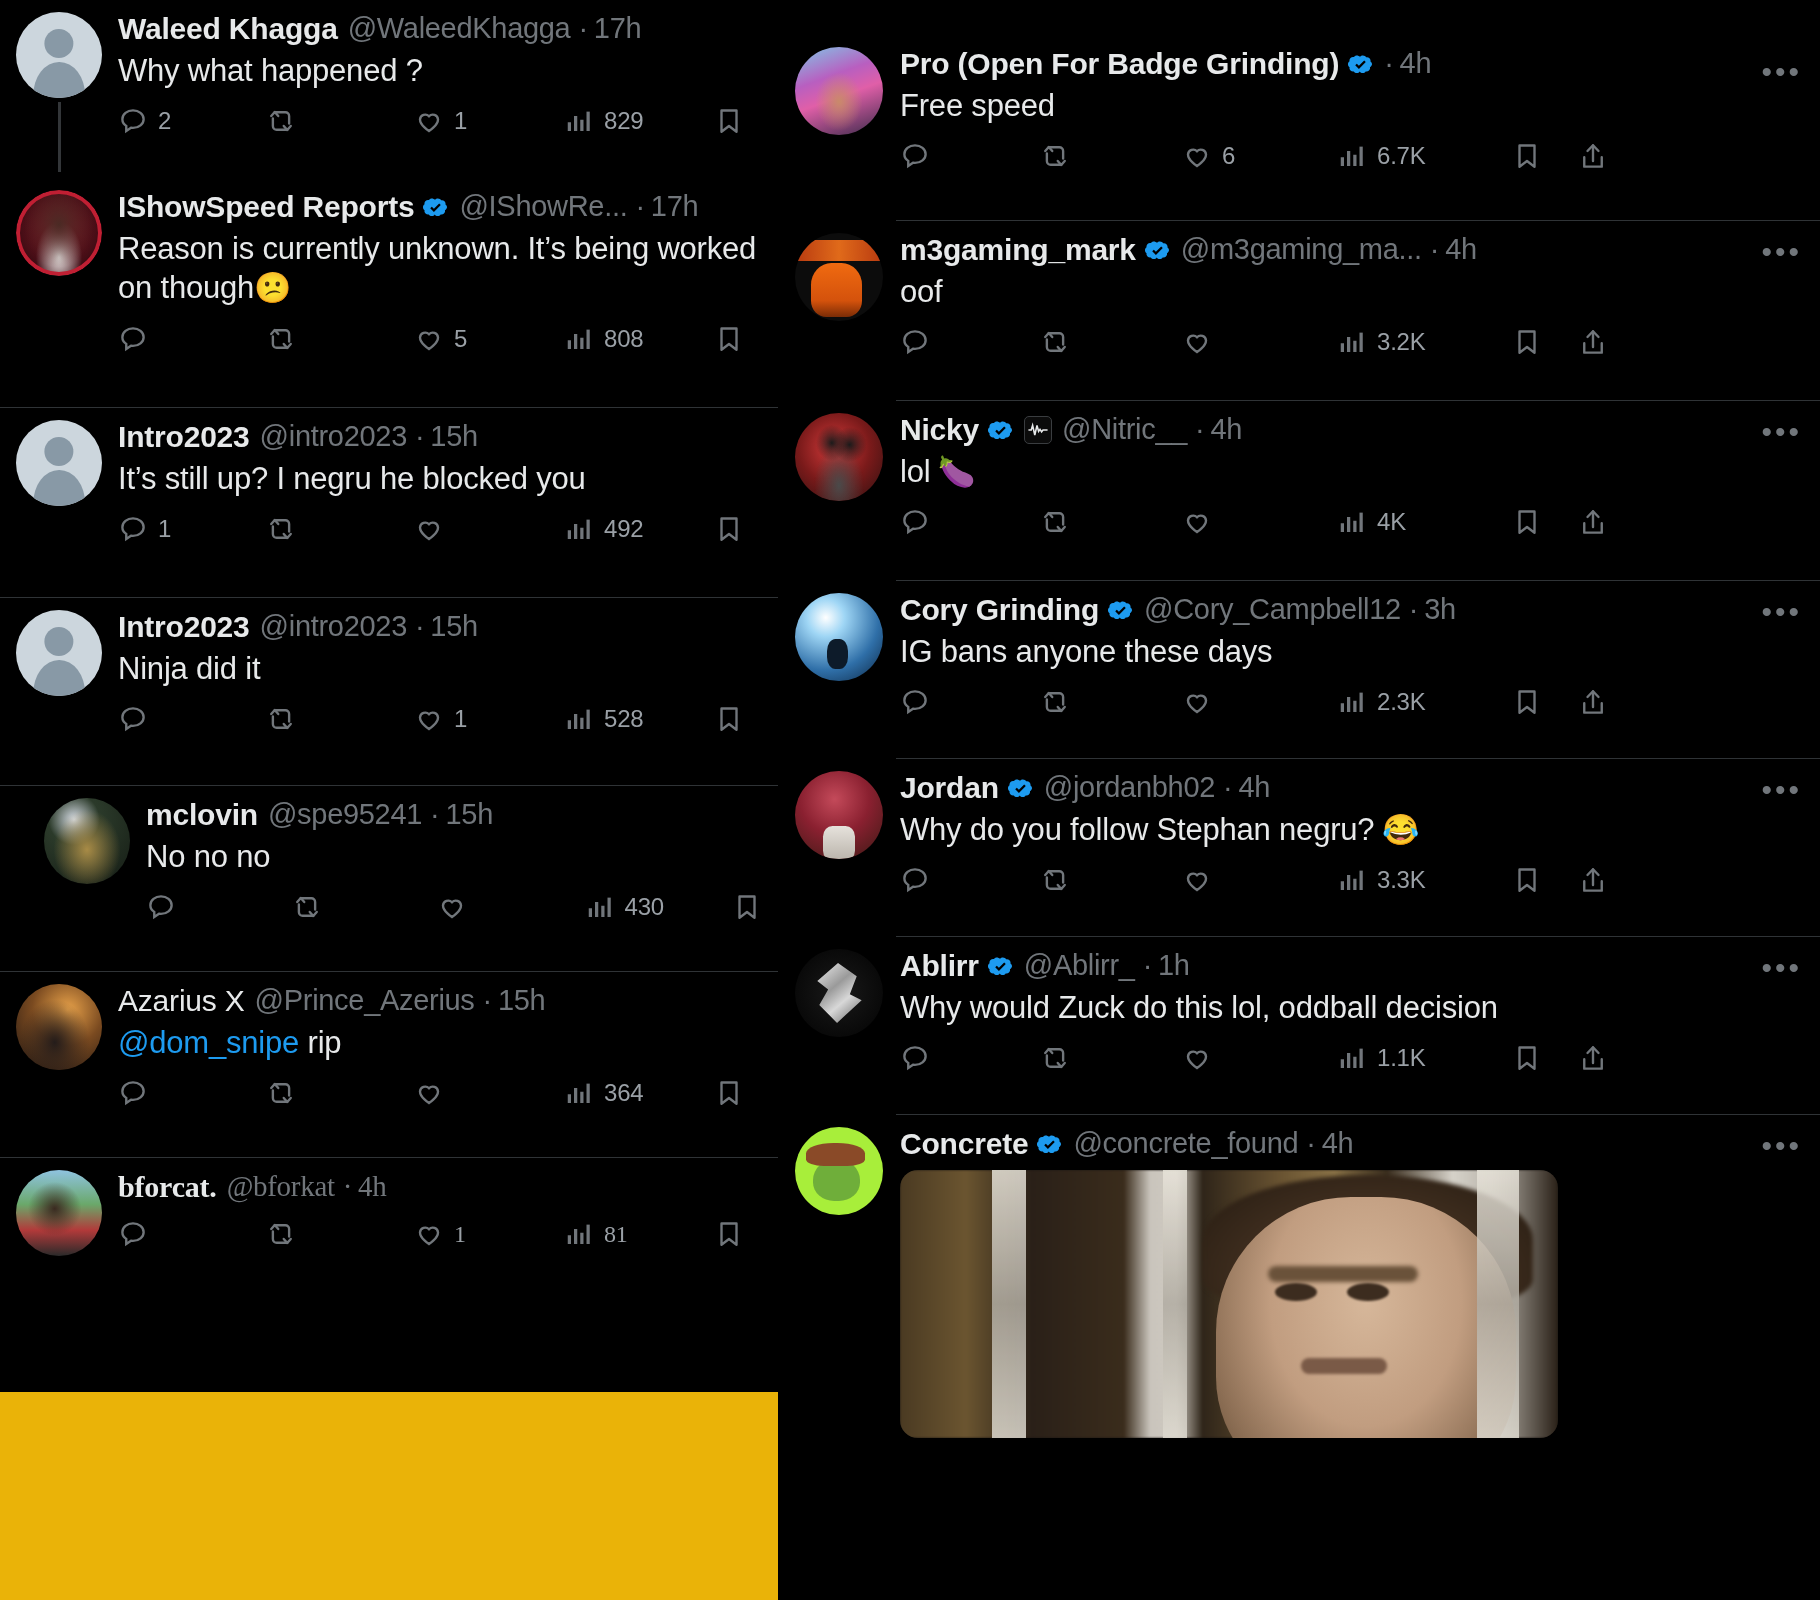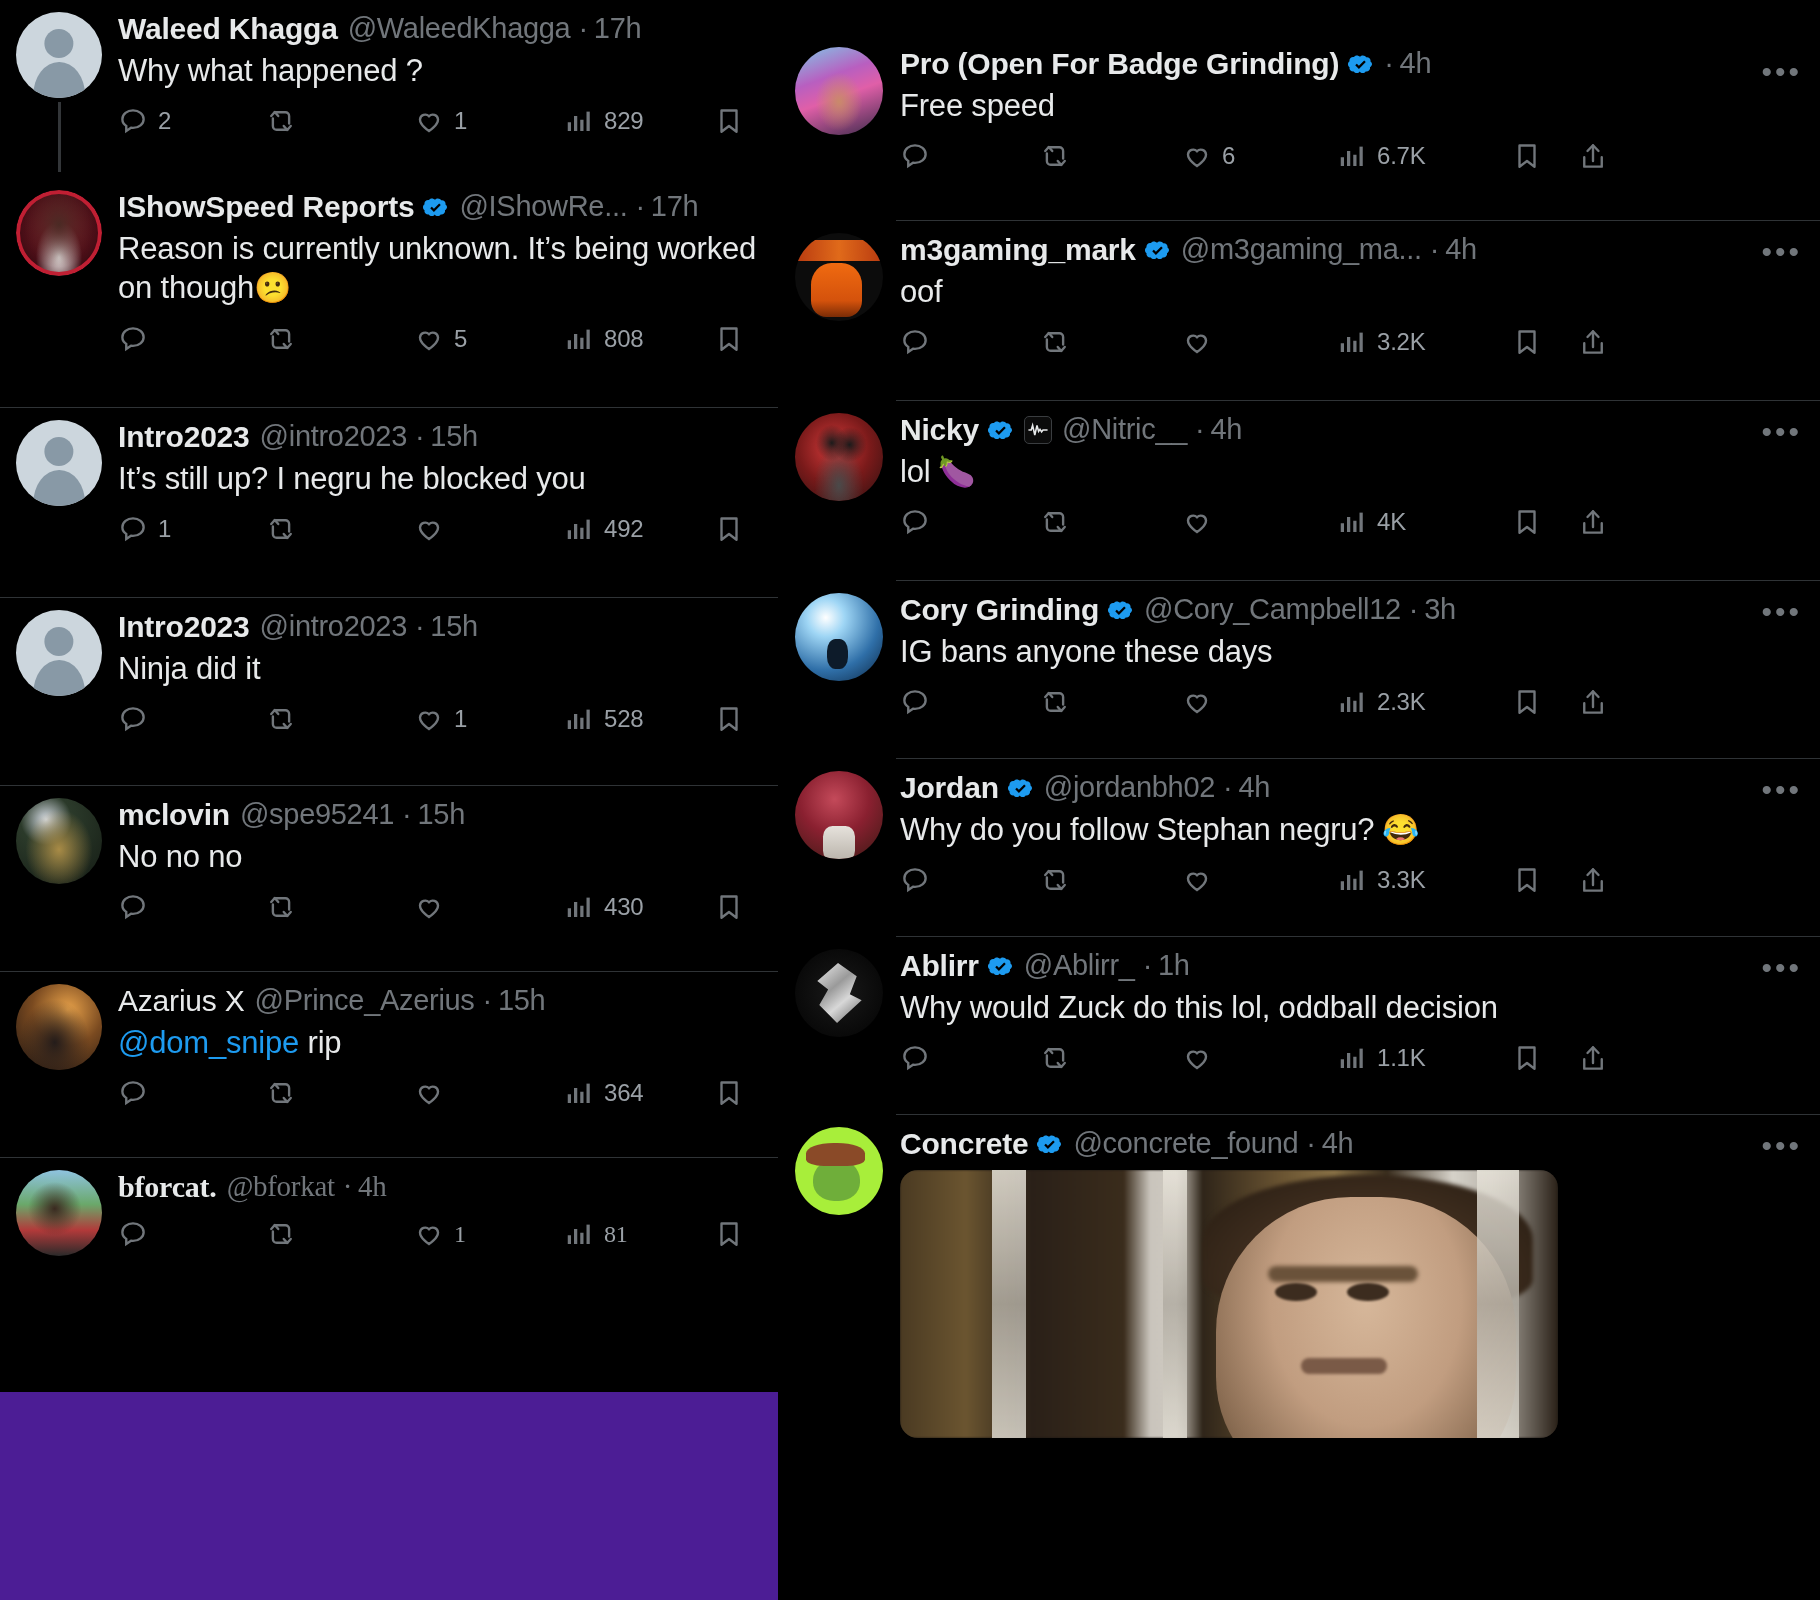--- a/index.html
+++ b/index.html
@@ -5,21 +5,21 @@
   * { box-sizing: border-box; margin: 0; padding: 0; }
   html, body {
     width: 1820px; height: 1600px;
     background: #000;
     font-family: "Liberation Sans", sans-serif;
     overflow: hidden;
   }
   .screen { position: relative; width: 1820px; height: 1600px; display: flex; background:#000; }
 
   
-  .panel { position: relative; height: 1600px; overflow: hidden; background: #4c1d95; }
+  .panel { position: relative; height: 1600px; overflow: hidden; background: #eab308; }
   .panel-left  { width: 778px; }
   .panel-right { width: 1042px; background:#000;margin-top:41px; }
 
   
   .tweet {
     position: relative;
     display: flex;
     padding: 12px 0 6px 0;
     background: #000;
   }
@@ -489,21 +489,21 @@
             <span class="ico">
                 <svg viewBox="0 0 24 24" fill="none" stroke="#71767b" stroke-width="1.9" stroke-linejoin="round">
                   <path d="M6 3.6h12v17l-6-4.6-6 4.6z"></path>
                 </svg>
               </span>
           </div>
         </div>
       </div>
     </div>
 
-    <div class="tweet sep-full" style="height:186px;">
+    <div class="tweet sep-full" style="height:186px;padding-left:28px;">
       <div class="av-col">
         <div class="avatar av-mclovin"></div>
       </div>
       <div class="body-col">
         <div class="hdr">
           <span class="name">mclovin</span>
           <span class="handle">@spe95241</span>
           <span class="dot-time">·</span>
           <span class="dot-time" style="margin-left:6px;">15h</span>
         </div>

